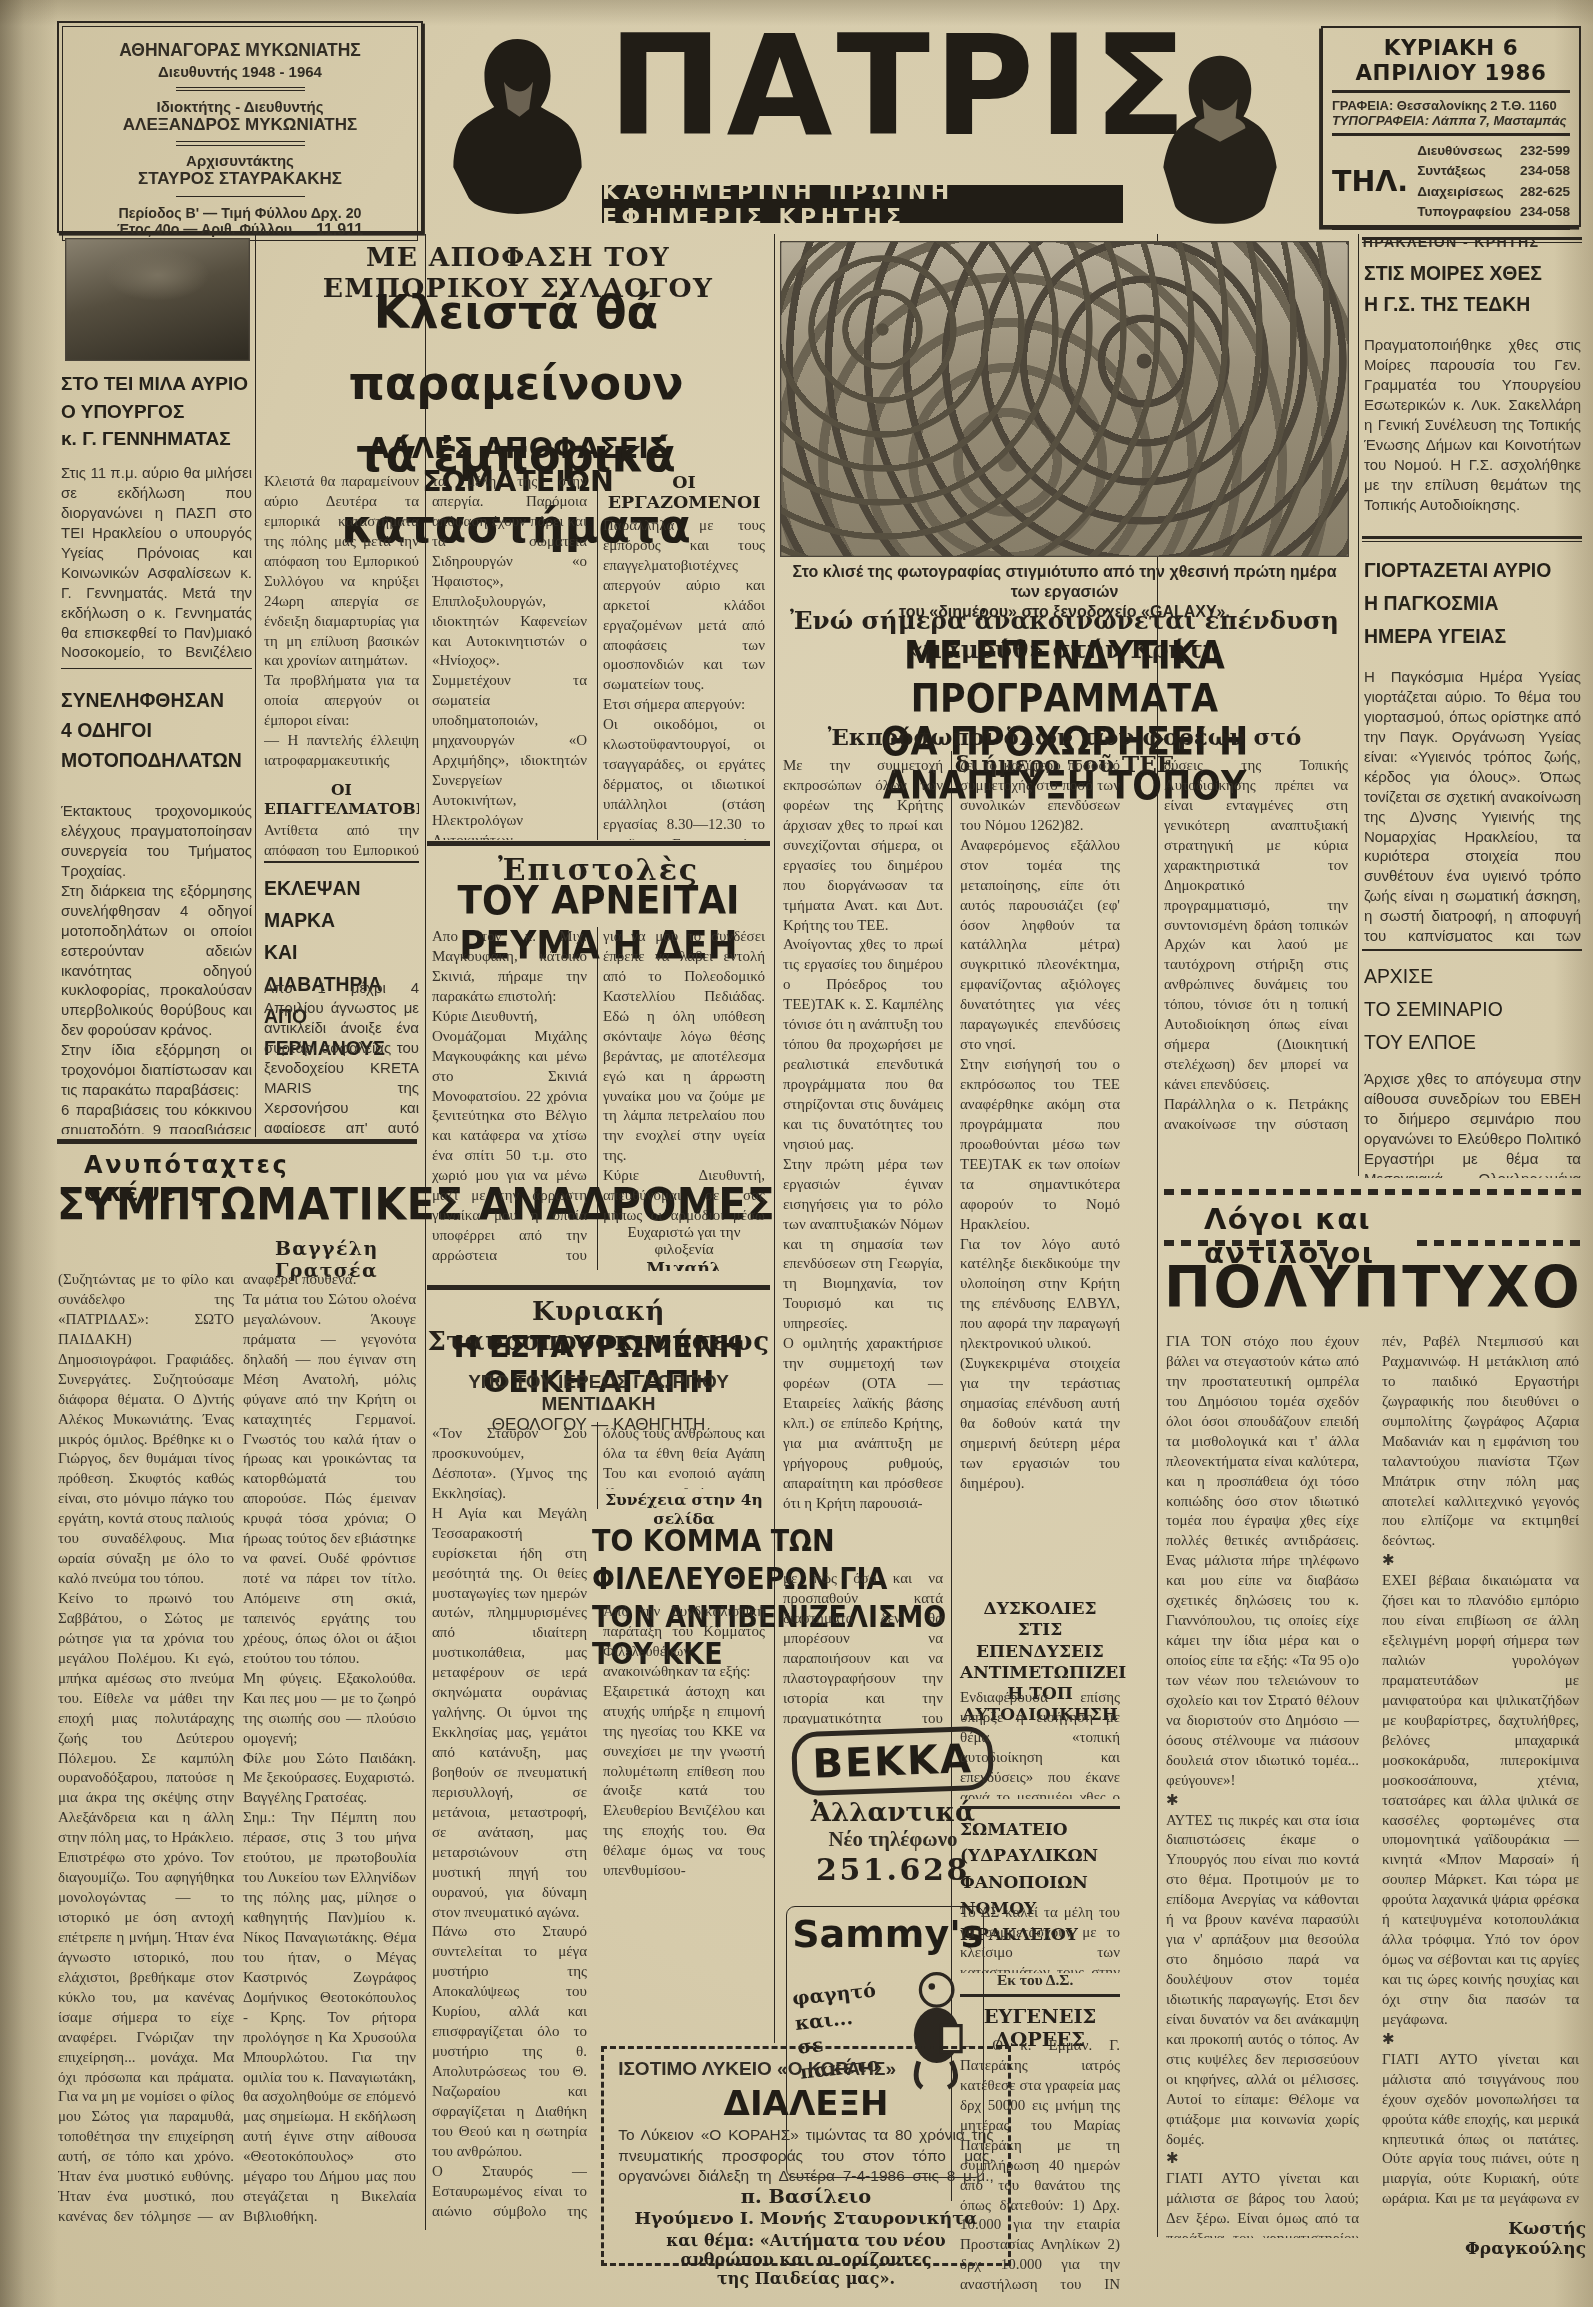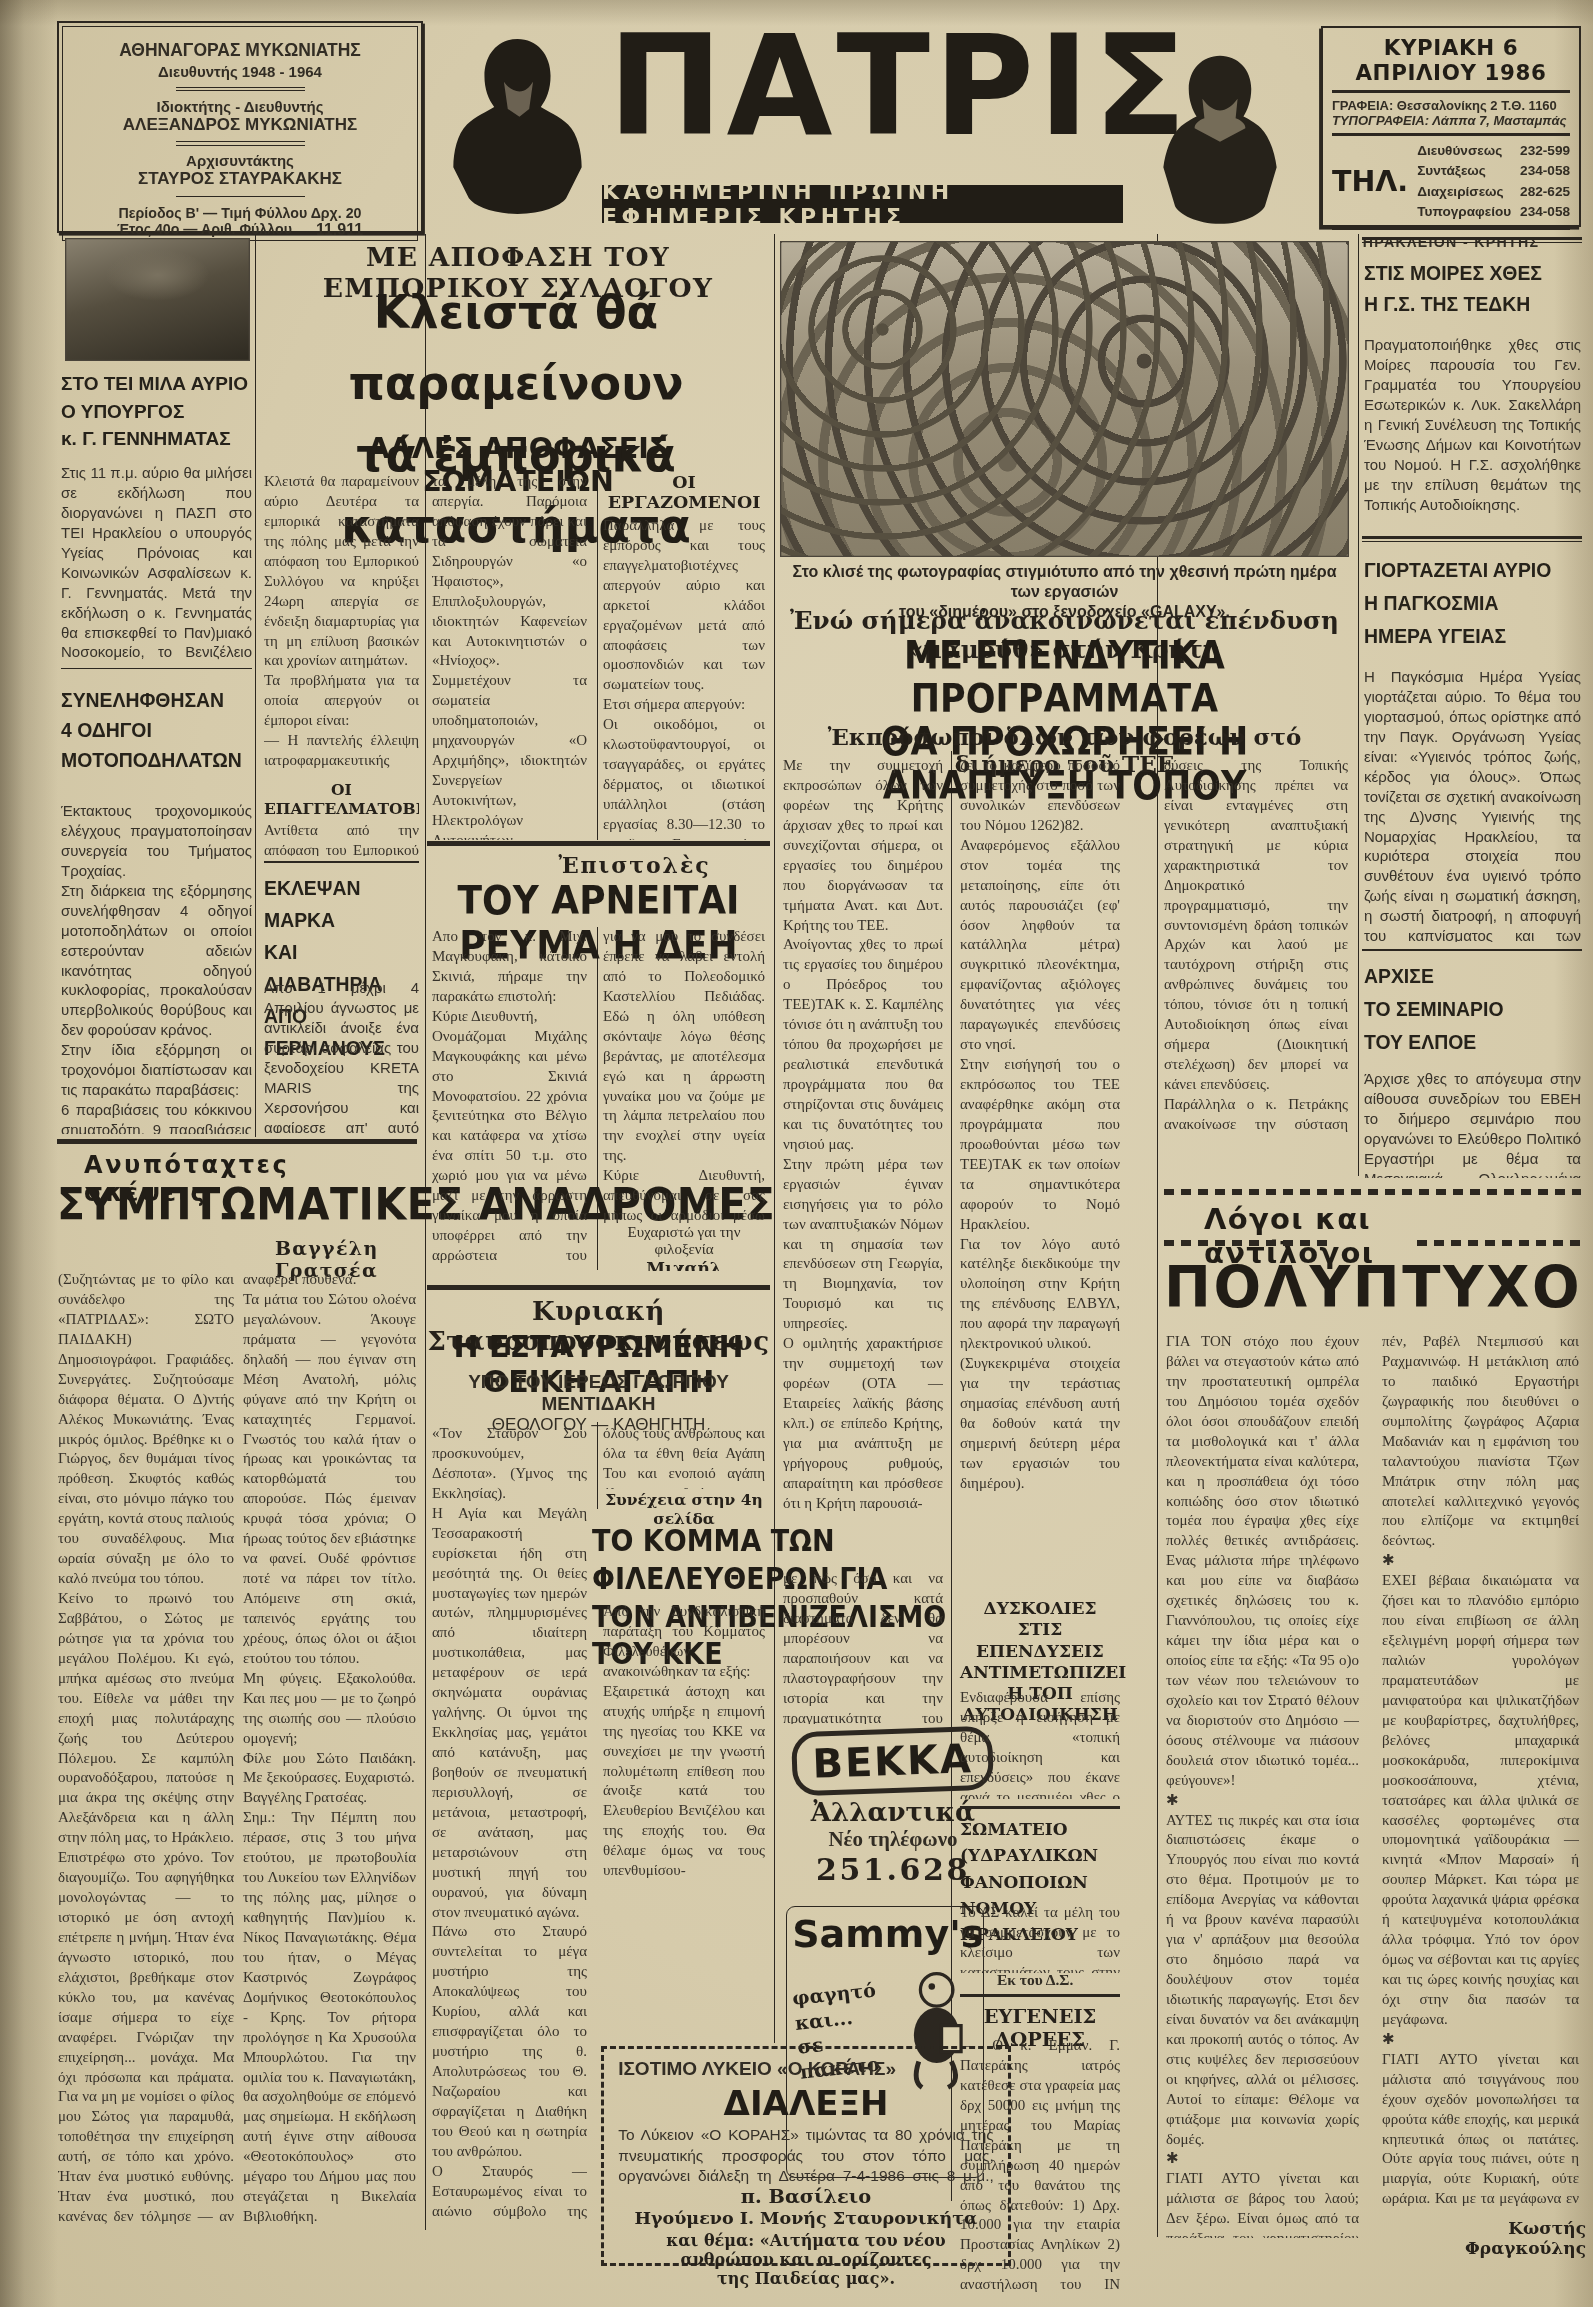--- a/index.html
+++ b/index.html
@@ -178,21 +178,21 @@
 Κείνο το πρωινό του Σαββάτου, ο Σώτος με ρώτησε για τα χρόνια του μεγάλου Πολέμου. Κι εγώ, μπήκα αμέσως στο πνεύμα του. Είθελε να μάθει την εποχή μιας πολυτάραχης ζωής του Δεύτερου Πόλεμου. Σε καμπύλη ουρανοδόξαρου, πατούσε η μια άκρα της σκέψης στην Αλεξάνδρεια και η άλλη στην πόλη μας, το Ηράκλειο. Επιστρέφω στο χρόνο. Τον διαγουμίζω. Του αφηγήθηκα μονολογώντας — το ιστορικό με όση αντοχή επέτρεπε η μνήμη. Ήταν ένα άγνωστο ιστορικό, που ελάχιστοι, βρεθήκαμε στον κύκλο του, μα κανένας ίσαμε σήμερα το είχε αναφέρει. Γνώριζαν την επιχείρηση... μονάχα. Μα όχι πρόσωπα και πράματα. Για να μη με νομίσει ο φίλος μου Σώτος για παραμυθά, τοποθέτησα την επιχείρηση αυτή, σε τόπο και χρόνο. Ήταν ένα μυστικό ευθύνης. Ήταν ένα μυστικό, που κανένας δεν τόλμησε — αν κάτεχε βέβαια τη λεπτομέρεια — να το</div>
   <div class="abs body-text" style="left:243px;top:1270px;width:173px;height:960px;">αναφέρει πουθενά.
 Τα μάτια του Σώτου ολοένα μεγαλώνουν. Άκουγε πράματα — γεγονότα δηλαδή — που έγιναν στη Μέση Ανατολή, μόλις φύγανε από την Κρήτη οι καταχτητές Γερμανοί. Γνωστός του καλά ήταν ο ήρωας και γροικώντας τα κατορθώματά του απορούσε. Πώς έμειναν κρυφά τόσα χρόνια; Ο ήρωας τούτος δεν εβιάστηκε να φανεί. Ουδέ φρόντισε ποτέ να πάρει τον τίτλο. Απόμεινε στη σκιά, ταπεινός εργάτης του χρέους, όπως όλοι οι άξιοι ετούτου του τόπου.
 Μη φύγεις. Εξακολούθα. Και πες μου — με το ζωηρό της σιωπής σου — πλούσιο ομογενή;
 Φίλε μου Σώτο Παιδάκη. Με ξεκούρασες. Ευχαριστώ.
 Βαγγέλης Γρατσέας.
 Σημ.: Την Πέμπτη που πέρασε, στις 3 του μήνα ετούτου, με πρωτοβουλία του Λυκείου των Ελληνίδων της πόλης μας, μίλησε ο καθηγητής Παν)μίου κ. Νίκος Παναγιωτάκης. Θέμα του ήταν, ο Μέγας Καστρινός Ζωγράφος Δομήνικος Θεοτοκόπουλος - Κρης. Τον ρήτορα προλόγησε η Κα Χρυσούλα Μπουρλώτου. Για την ομιλία του κ. Παναγιωτάκη, θα ασχοληθούμε σε επόμενό μας σημείωμα. Η εκδήλωση αυτή έγινε στην αίθουσα «Θεοτοκόπουλος» στο μέγαρο του Δήμου μας που στεγάζεται η Βικελαία Βιβλιοθήκη.
 Β. Γρ.</div>
 
   <div class="rh thick" style="left:427px;top:841px;width:343px;"></div>
-  <div class="abs serifhead ctr" style="left:427px;top:852px;width:343px;height:26px;font-size:22px;letter-spacing:1.9px;margin-left:36px;">Ἐπιστολὲς</div>
+  <div class="abs serifhead ctr" style="left:427px;top:852px;width:343px;height:26px;font-size:30px;letter-spacing:1.9px;">Ἐπιστολὲς</div>
   <div class="abs head ctr" style="left:427px;top:878px;width:343px;height:40px;font-size:36px;transform:scaleY(1.1);transform-origin:top center;">ΤΟΥ ΑΡΝΕΙΤΑΙ ΡΕΥΜΑ Η ΔΕΗ</div>
   <div class="abs body-text" style="left:432px;top:927px;width:155px;height:342px;">Απο τον κ. Μιχ. Μαγκουφάκη, κάτοικο Σκινιά, πήραμε την παρακάτω επιστολή:
 Κύριε Διευθυντή,
 Ονομάζομαι Μιχάλης Μαγκουφάκης και μένω στο Σκινιά Μονοφατσίου. 22 χρόνια ξενιτεύτηκα στο Βέλγιο και κατάφερα να χτίσω ένα σπίτι 50 τ.μ. στο χωριό μου για να μένω μαζί με την άρρωστη γυναίκα μου η οποία υποφέρρει από την αρρώστεια του Πάρκισσον αφού το κλίμα της πατρίδας μας είναι ευνοϊκό για την υγεία της. Στο πιο πάνω σπίτι μου, μια μικρή βεράντα, στην κατασκευή αντί να μπει στην πίσω και βόρεια πλευρά μπήκε στη νότια και εμπρόσθια, χωρίς ο μηχανικός τότε που δεν έκανε δυστυχώς επίβλεψη να παρατηρήσει τούτο και να μας πει μη βάλετε απο κει τη βεράντα.
 Ετσι όταν όλα τέλειωσαν ζήτησα ρεύμα από τη ΔΕΗ πού</div>
   <div class="abs body-text" style="left:603px;top:927px;width:162px;height:296px;">για να μου το συνδέσει έπρεπε να λάβει εντολή από το Πολεοδομικό Καστελλίου Πεδιάδας. Εδώ η όλη υπόθεση σκόνταψε λόγω θέσης βεράντας, με αποτέλεσμα εγώ και η άρρωστη γυναίκα μου να ζούμε με τη λάμπα πετρελαίου που την ενοχλεί στην υγεία της.
 Κύριε Διευθυντή, απευθύνομαι σε σας μήπως οι αρμόδιοι μέσω της εφημερίδας σας δείξουν κατανόηση, αν θέλετε από οίκτο για την δυστυχισμένη γυναίκα μου και για λόγους κοινωνικούς πια να μας συνδέσουν το ρεύμα. Βέβαια δεν περίμενα εγώ που ξενιτεύτηκα τόσα χρόνια μακριά από την πατρίδα μου, τώρα που γύρισα πώς θα αντιμετώπιζα τόσες δυσκολίες για να ζήσω σαν άνθρωπος στο χωριό που γεννήθηκα.</div>
   <div class="abs ctr" style="left:603px;top:1224px;width:162px;height:47px;overflow:hidden;">
     <div style="font-size:15px;">Ευχαριστώ γαι την φιλοξενία</div>
     <div class="serifhead" style="font-size:17px;">Μιχαήλ Μαγκουφάκης</div>
@@ -288,21 +288,21 @@
 Η Γ.Σ. ΤΗΣ ΤΕΔΚΗ</div>
   <div class="abs body-text sans" style="left:1364px;top:335px;width:217px;height:194px;">Πραγματοποιήθηκε χθες στις Μοίρες παρουσία του Γεν. Γραμματέα του Υπουργείου Εσωτερικών κ. Λυκ. Σακελλάρη η Γενική Συνέλευση της Τοπικής Ένωσης Δήμων και Κοινοτήτων του Νομού. Η Γ.Σ. ασχολήθηκε με την επίλυση θεμάτων της Τοπικής Αυτοδιοίκησης.</div>
   <div class="rh" style="left:1362px;top:536px;width:220px;height:2.6px;"></div>
   <div class="rh" style="left:1362px;top:541px;width:220px;height:1.3px;"></div>
   <div class="abs sans" style="left:1364px;top:554px;width:217px;height:107px;font-weight:800;font-size:19.4px;line-height:1.7;white-space:pre-line;color:#26221a;">ΓΙΟΡΤΑΖΕΤΑΙ ΑΥΡΙΟ
 Η ΠΑΓΚΟΣΜΙΑ
 ΗΜΕΡΑ ΥΓΕΙΑΣ</div>
   <div class="abs body-text sans" style="left:1364px;top:667px;width:217px;height:275px;">Η Παγκόσμια Ημέρα Υγείας γιορτάζεται αύριο. Το θέμα του γιορτασμού, όπως ορίστηκε από την Παγκ. Οργάνωση Υγείας είναι: «Υγιεινός τρόπος ζωής, κέρδος για όλους». Όπως τονίζεται σε σχετική ανακοίνωση της Δ)νσης Υγιεινής της Νομαρχίας Ηρακλείου, τα κυριότερα στοιχεία που συνθέτουν ένα υγιεινό τρόπο ζωής είναι η σωματική άσκηση, η σωστή διατροφή, η αποφυγή του καπνίσματος και των οινοπν)δών ποτών.
 «Έτσι και καλύτερης ποιότητας ζωή θα κερδίσομε και πολύ μεγαλύτερης διάρκειας. Ακόμη θα περιορίσομε σημαντικά τη ζήτηση των υπηρεσιών υγείας με άμεσο επακόλουθο το ανέβασμα της στάθμης τους και την ελάττωση του κόστους τους, που όλοι το πληρώνομε σήμερα», τονίζεται σχετικά.</div>
   <div class="rh" style="left:1362px;top:949px;width:220px;height:1.9px;"></div>
-  <div class="abs sans" style="left:1364px;top:960px;width:217px;height:104px;font-weight:700;font-size:19.4px;line-height:1.7;white-space:pre-line;color:#26221a;">ΑΡΧΙΣΕ
+  <div class="abs sans" style="left:1364px;top:960px;width:217px;height:104px;font-weight:400;font-size:19.4px;line-height:1.7;white-space:pre-line;color:#26221a;">ΑΡΧΙΣΕ
 ΤΟ ΣΕΜΙΝΑΡΙΟ
 ΤΟΥ ΕΛΠΟΕ</div>
   <div class="abs body-text sans" style="left:1364px;top:1069px;width:217px;height:109px;">Άρχισε χθες το απόγευμα στην αίθουσα συνεδρίων του ΕΒΕΗ το διήμερο σεμινάριο που οργανώνει το Ελεύθερο Πολιτικό Εργαστήρι με θέμα τα Μεσογειακά Ολοκληρωμένα Προγράμματα.
 Το σεμινάριο συνεχίζεται σήμερα το πρωί με δύο συζητήσεις που θα πάρουν μέρος Ευρωβουλευτές και δημοσιογράφοι.</div>
 
   <div class="zig" style="left:1164px;top:1189px;width:417px;"></div>
   <div class="abs head" style="left:1204px;top:1202px;width:337px;height:34px;font-size:29px;letter-spacing:1.3px;">Λόγοι και αντίλογοι</div>
   <div class="zig" style="left:1164px;top:1240px;width:165px;"></div>
   <div class="zig" style="left:1417px;top:1240px;width:164px;"></div>
   <div class="abs head ctr" style="left:1164px;top:1255px;width:417px;height:63px;font-size:56px;letter-spacing:2.6px;">ΠΟΛΥΠΤΥΧΟ</div>

